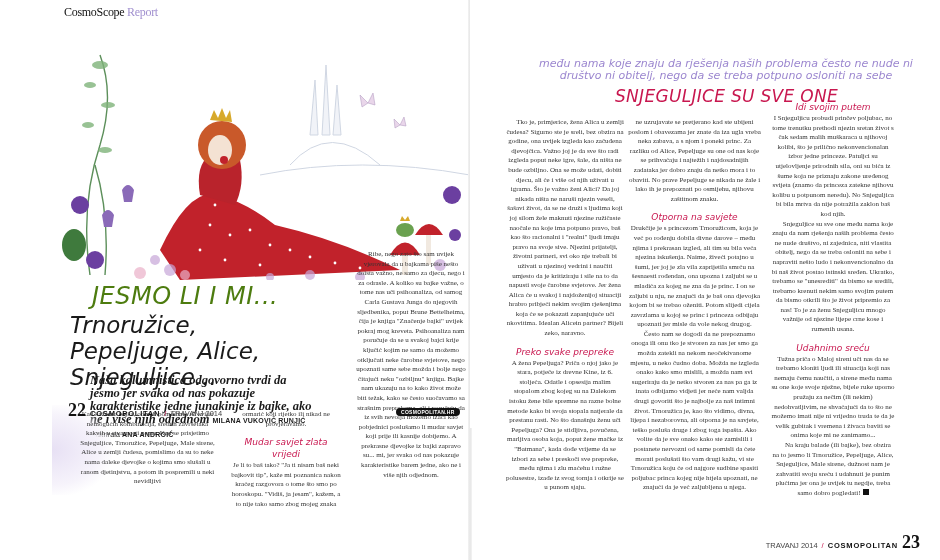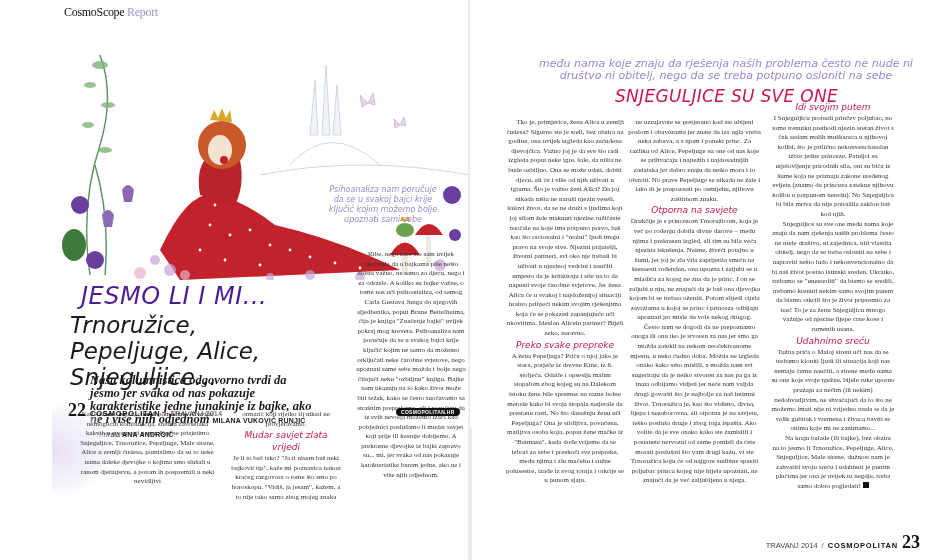--- a/index.html
+++ b/index.html
@@ -16,38 +16,38 @@
   .section-tag .brand { color: #111; }
   .section-tag .sub { color: #a190cf; }
 
   
   .illustration { position: absolute; left: 60px; top: 25px; width: 410px; height: 255px; }
   .illustration svg { width: 100%; height: 100%; }
   .pull-quote-img { position: absolute; left: 268px; top: 160px; width: 110px; text-align: center;
     font-family: "DejaVu Sans", sans-serif; font-style: italic; font-size: 8px; line-height: 10px; color: #9b86cf; }
 
   
-  .kicker { position: absolute; left: 81px; top: 282px; font-family: "DejaVu Sans", sans-serif;
-    font-style: italic; font-size: 24px; color: #4c1d95; letter-spacing: 0.5px; font-weight: 300; }
+  .kicker { position: absolute; left: 92px; top: 282px; font-family: "DejaVu Sans", sans-serif;
+    font-style: italic; font-size: 24px; color: #4d7c0f; letter-spacing: 0.5px; font-weight: 300; }
   .headline { position: absolute; left: 70px; top: 312px; width: 230px; font-family: "DejaVu Sans", sans-serif;
     font-style: italic; font-size: 23px; line-height: 26px; color: #1a1a1a; }
   .standfirst { position: absolute; left: 90px; top: 374px; width: 225px; font-family: "Liberation Serif", serif;
     font-style: italic; font-weight: bold; font-size: 12.5px; line-height: 13px; color: #1a1a1a; }
   .byline { font-style: normal; font-family: "Liberation Sans", sans-serif; font-size: 7px; font-weight: bold; letter-spacing: 0.2px; }
   .byline .light { font-weight: normal; }
 
   .lavender-blob { position: absolute; left: 52px; top: 405px; width: 60px; height: 90px;
     background: radial-gradient(ellipse at left, #e7e0f4 0%, #f6f3fb 55%, transparent 75%); border-radius: 0 50% 50% 0; }
 
   
   .col { position: absolute; font-size: 7px; line-height: 9.6px; color: #333; text-align: center; }
   .col p { margin-bottom: 0; }
   .col p.indent { text-indent: 10px; }
   .subhead { font-family: "DejaVu Sans", sans-serif; font-style: italic; color: #c8174f; font-size: 9px;
-    line-height: 12px; margin-bottom: 1px; }
+    line-height: 12px; margin-top: 7px; margin-bottom: 1px; }
 
   .col-l1 { left: 80px; top: 410px; width: 135px; }
   .col-l2 { left: 231px; top: 410px; width: 110px; }
   .col-l3 { left: 356px; top: 250px; width: 110px; }
 
   .col-r1 { left: 506px; top: 118px; width: 118px; }
   .col-r2 { left: 628px; top: 118px; width: 133px; }
   .col-r3 { left: 771px; top: 101px; width: 124px; }
 
   
@@ -156,21 +156,20 @@
           <circle cx="250" cy="250" r="5"></circle>
         <circle cx="300" cy="252" r="5"></circle>
           <circle cx="380" cy="240" r="6"></circle>
           <circle cx="210" cy="252" r="4"></circle>
       </g>
       <g fill="#eab0c8" opacity="0.7">
           <circle cx="80" cy="248" r="6"></circle>
           <circle cx="125" cy="250" r="5"></circle>
         </g>
     </svg>
-    <div class="pull-quote-img">Psihoanaliza nam poručuje da se u svakoj bajci krije ključić kojim možemo bolje upoznati sami sebe</div>
   </div>
 
   <div class="kicker">JESMO LI I MI...</div>
   <div class="headline">Trnoružice, Pepeljuge, Alice, Snjeguljice...</div>
   <div class="standfirst">
     <span>Naša kolumnistica odgovorno tvrdi da jesmo jer svaka od nas pokazuje karakteristike jedne junakinje iz bajke, ako ne i više njih odjednom</span>
     <span class="byline">
       <span>MILANA VUKOVIĆ RUNJIĆ</span>
       <span class="light">ilustrirala</span>
       <span>ANA ANDROIĆ</span>

